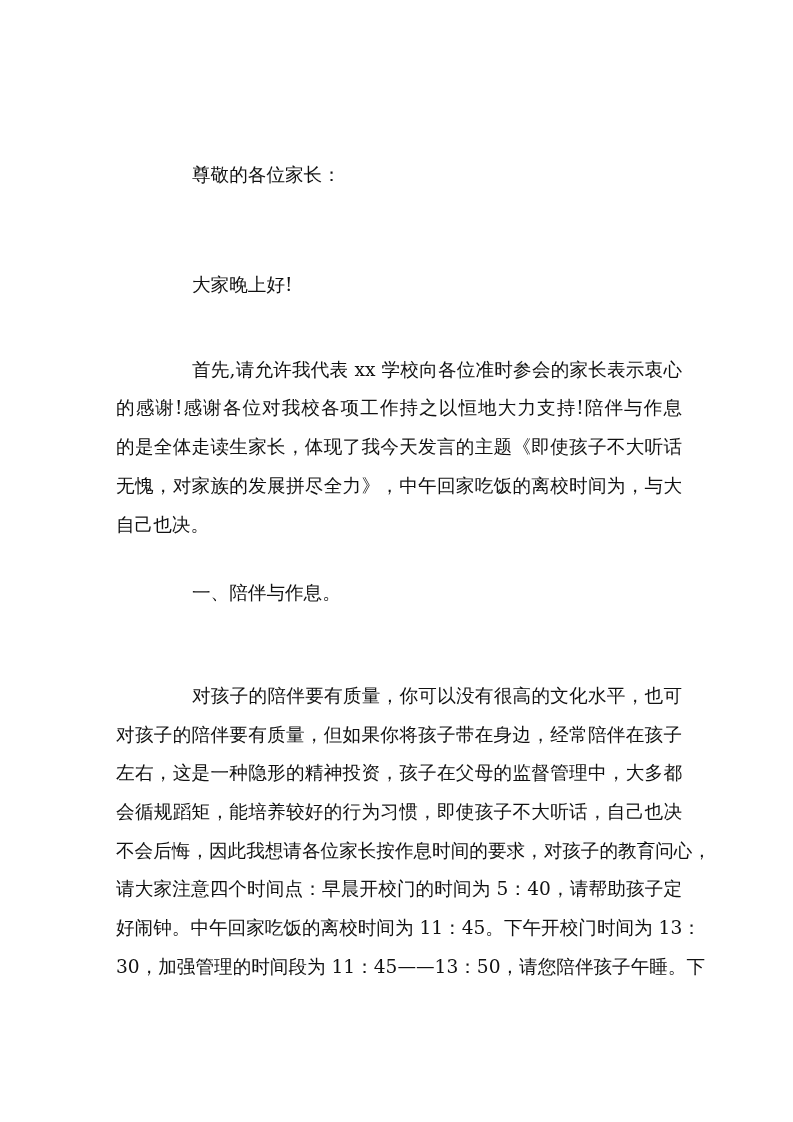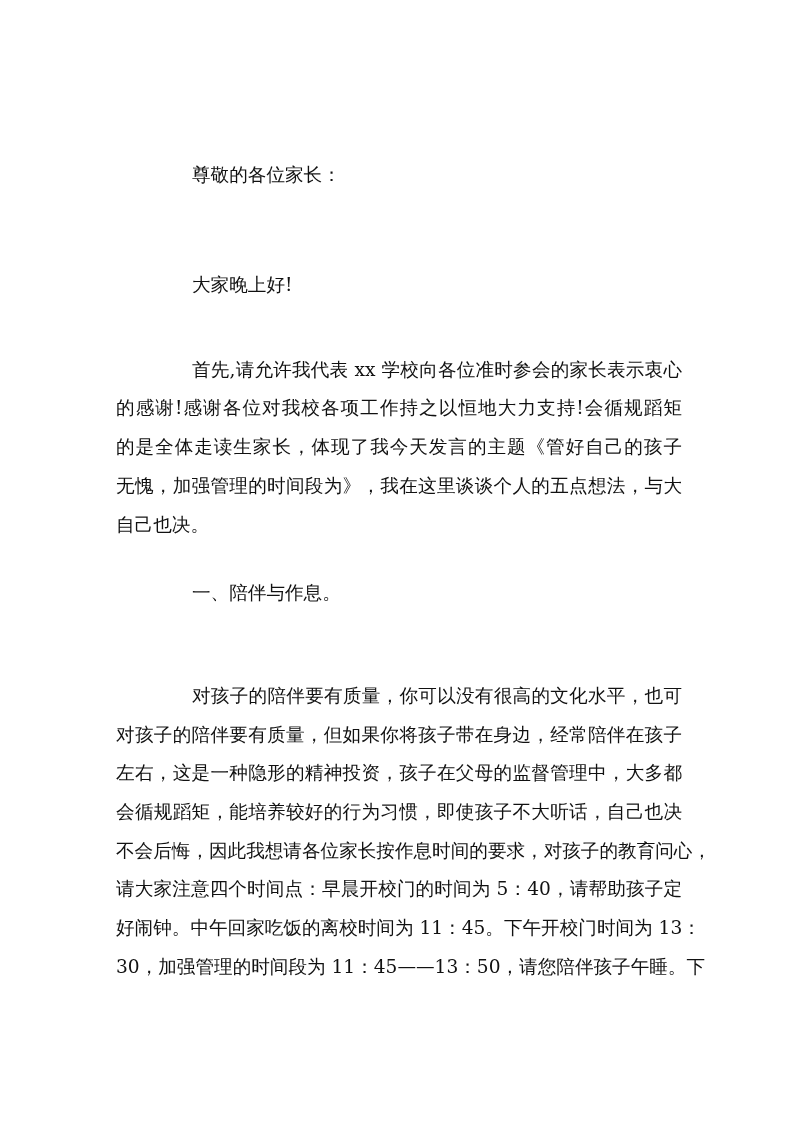--- a/index.html
+++ b/index.html
@@ -18,23 +18,23 @@
 </style>
 </head>
 <body>
 
 <div class="page">
   <div class="line indent last" style="top:162px">尊敬的各位家长：</div>
   <div class="line indent last" style="top:272px">大家晚上好!</div>
 
   <div>
     <div class="line indent" style="top:357px">首先,请允许我代表 xx 学校向各位准时参会的家长表示衷心</div>
-    <div class="line" style="top:395px">的感谢!感谢各位对我校各项工作持之以恒地大力支持!会循规蹈矩</div>
-    <div class="line" style="top:434px">的是全体走读生家长，体现了我今天发言的主题《管好自己的孩子</div>
-    <div class="line" style="top:473px">无愧，加强管理的时间段为》，我在这里谈谈个人的五点想法，与大</div>
+    <div class="line" style="top:395px">的感谢!感谢各位对我校各项工作持之以恒地大力支持!陪伴与作息</div>
+    <div class="line" style="top:434px">的是全体走读生家长，体现了我今天发言的主题《即使孩子不大听话</div>
+    <div class="line" style="top:473px">无愧，对家族的发展拼尽全力》，中午回家吃饭的离校时间为，与大</div>
     <div class="line last" style="top:512px">自己也决。</div>
   </div>
 
   <div class="line indent last" style="top:580px">一、陪伴与作息。</div>
 
   <div>
     <div class="line indent" style="top:683px">对孩子的陪伴要有质量，你可以没有很高的文化水平，也可</div>
     <div class="line" style="top:722px">对孩子的陪伴要有质量，但如果你将孩子带在身边，经常陪伴在孩子</div>
     <div class="line" style="top:760px">左右，这是一种隐形的精神投资，孩子在父母的监督管理中，大多都</div>
     <div class="line" style="top:799px">会循规蹈矩，能培养较好的行为习惯，即使孩子不大听话，自己也决</div>

